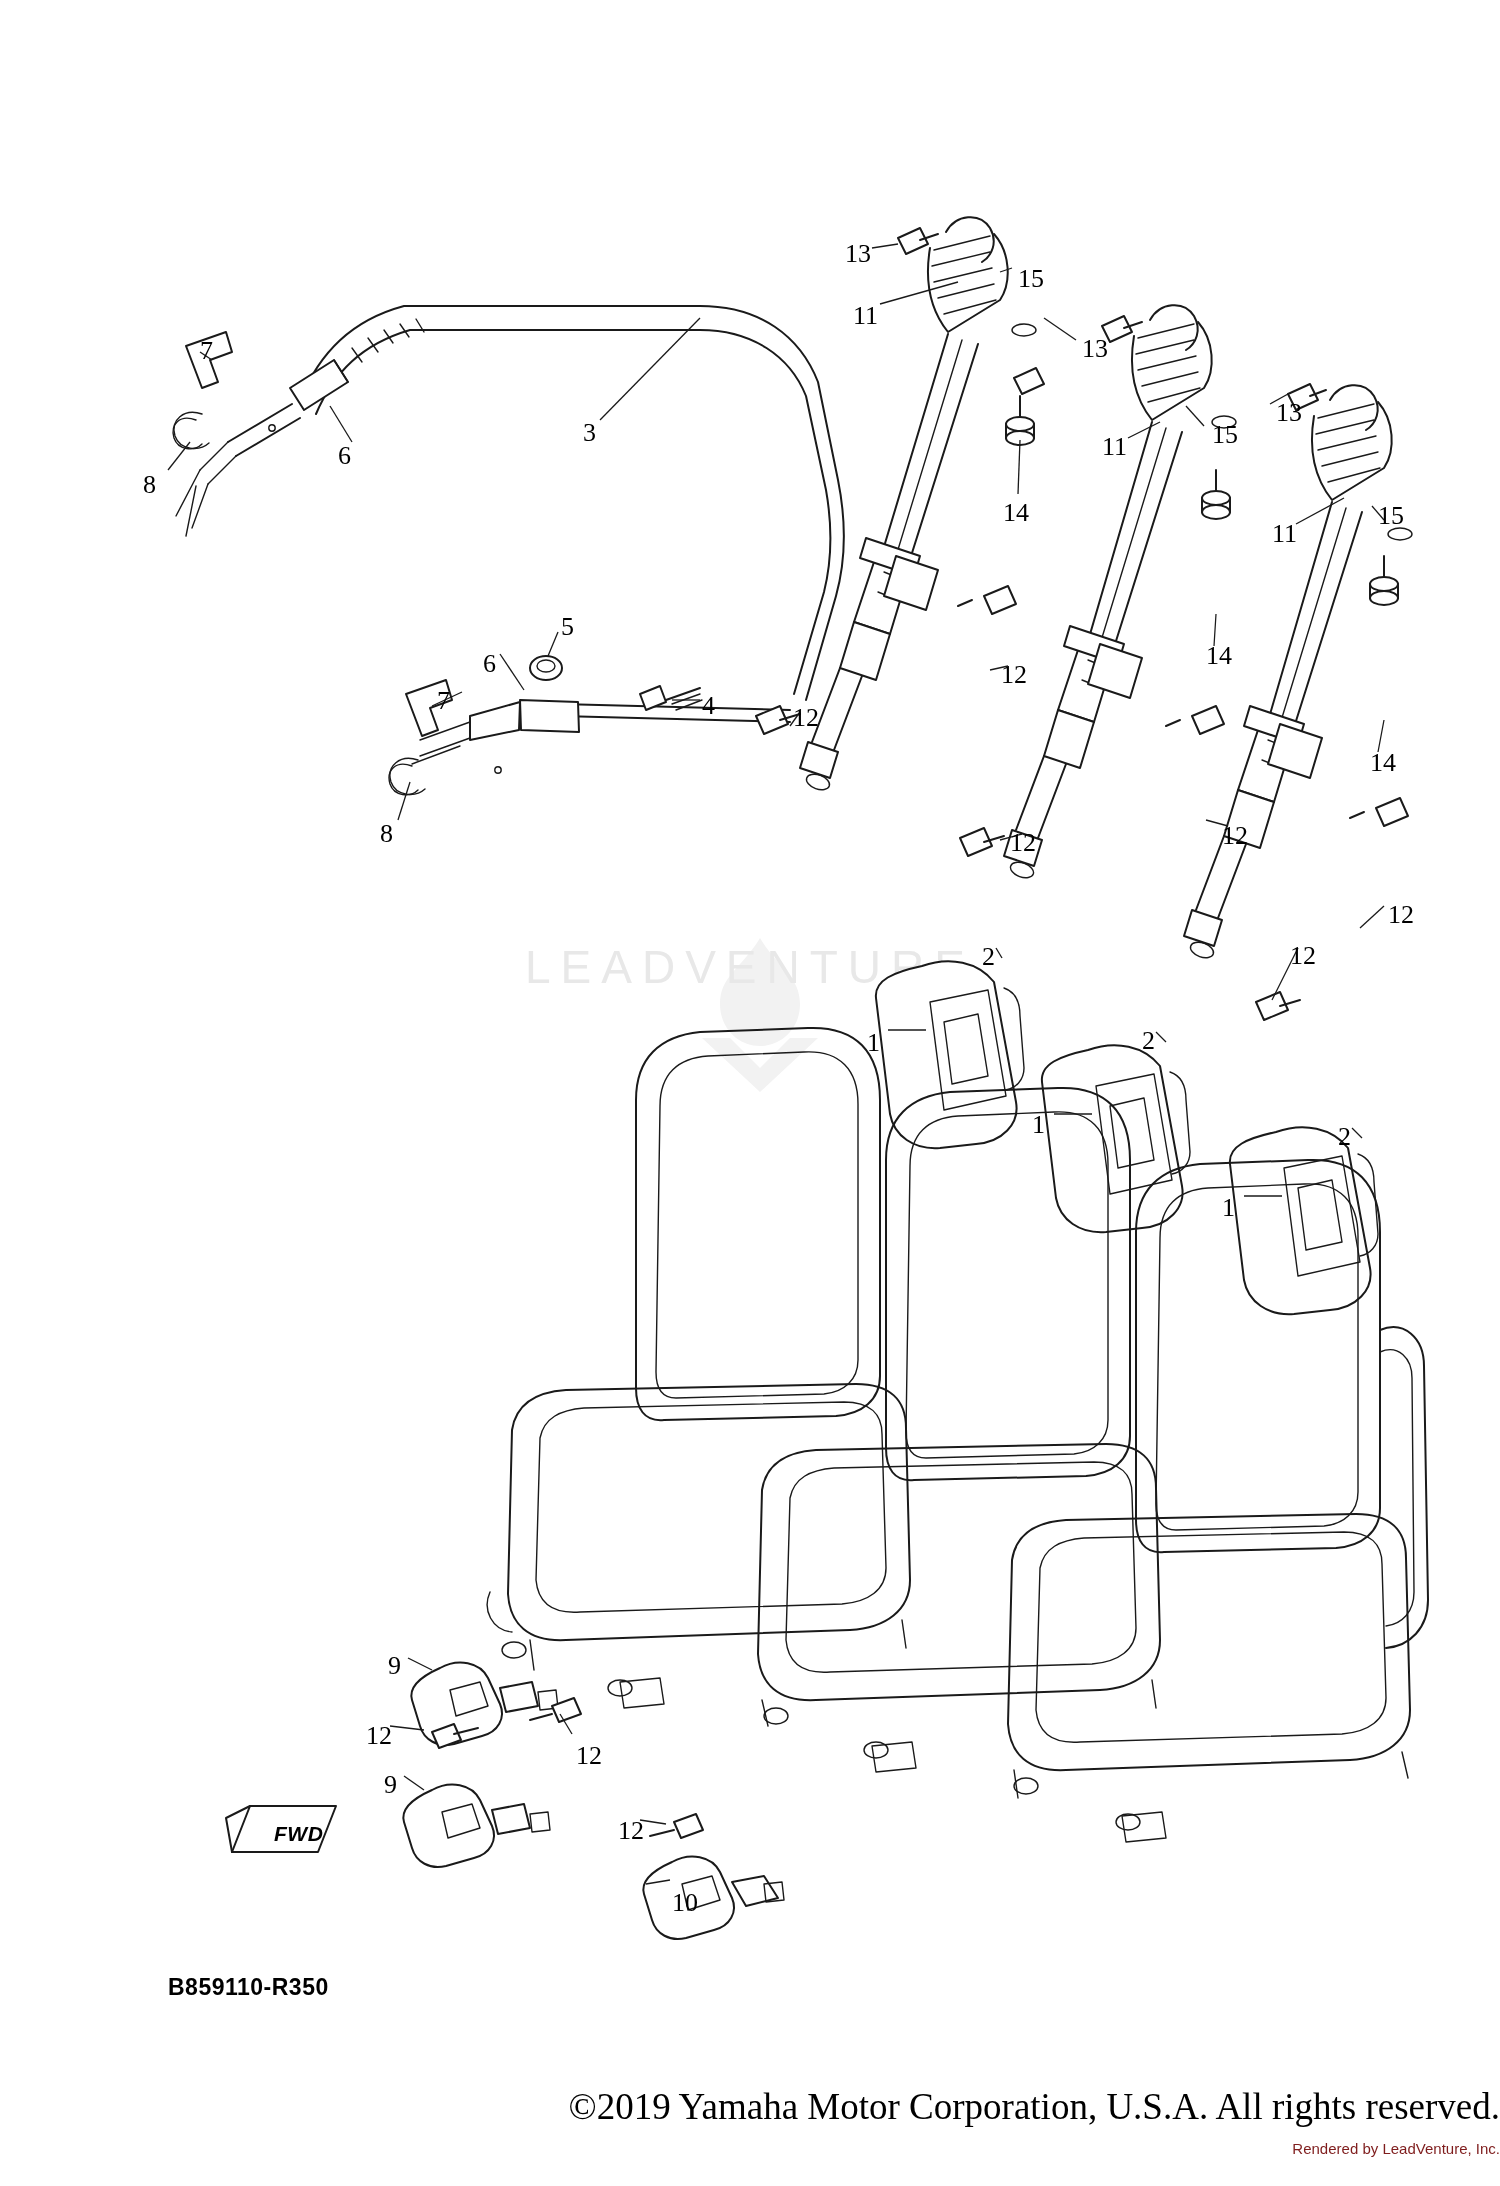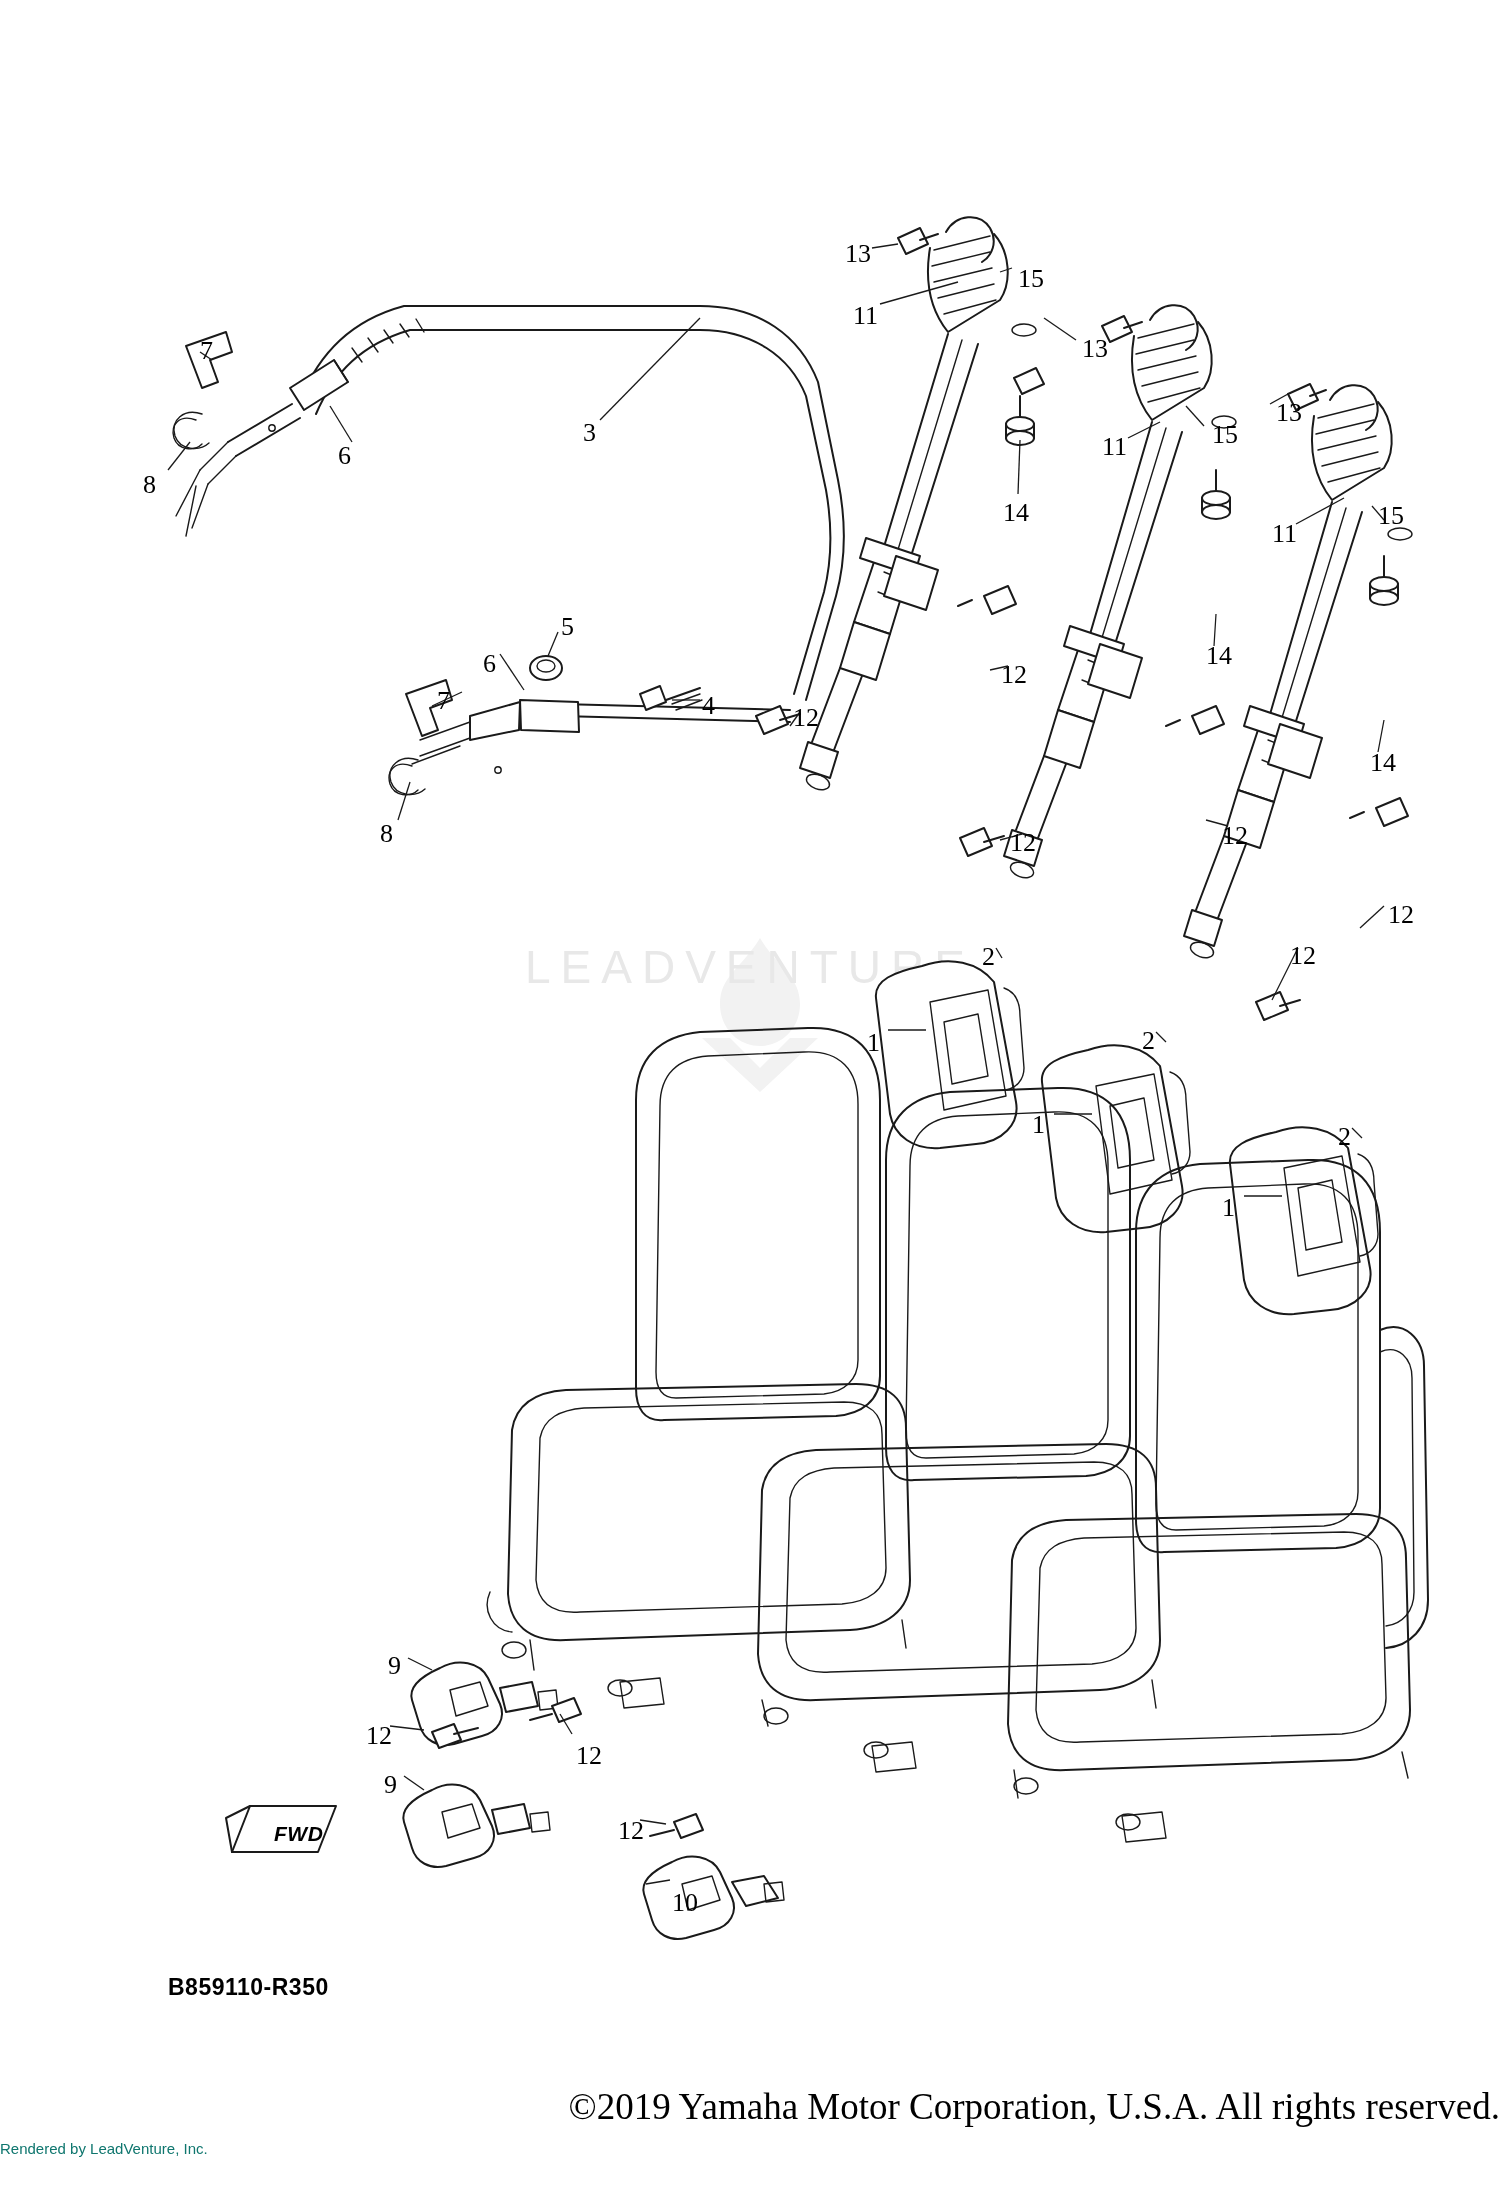--- a/index.html
+++ b/index.html
@@ -89,24 +89,24 @@
     text-align: right;
     font-family: "Liberation Serif", serif;
     font-size: 37px;
     white-space: nowrap;
   }
   #render-credit {
     position: absolute;
     left: 0;
     top: 2140px;
     width: 1500px;
-    text-align: left;
+    text-align: right;
     font-family: "Liberation Sans", sans-serif;
     font-size: 15px;
-    color: #0f766e;
+    color: #7f1d1d;
   }
   
   .callout {
     position: absolute;
     font-family: "Liberation Serif", serif;
     font-size: 26px;
     font-weight: normal;
     color: #000;
     line-height: 1;
     white-space: nowrap;

